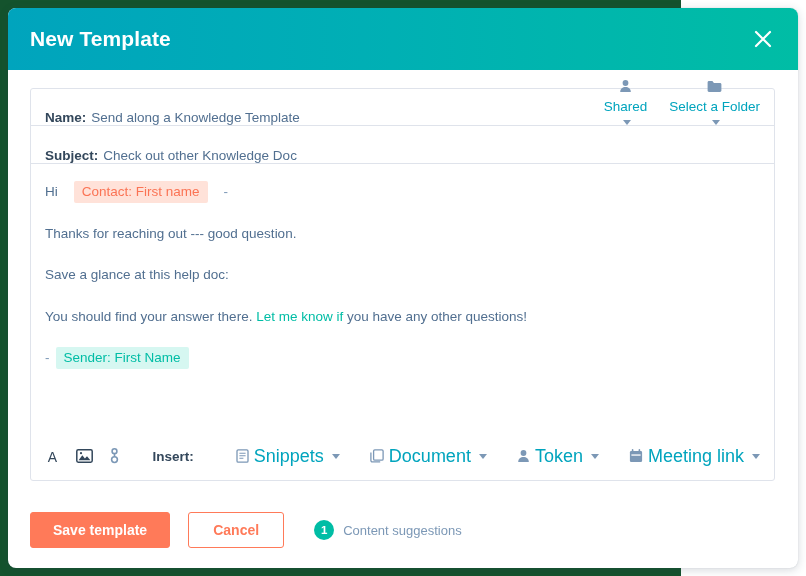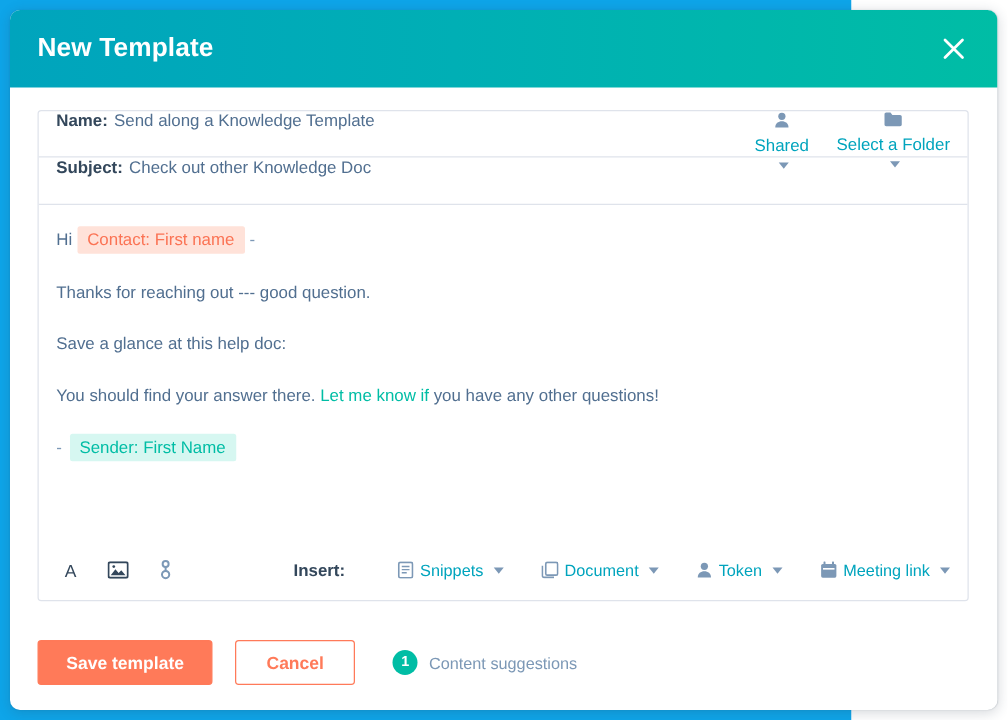--- a/index.html
+++ b/index.html
@@ -8,21 +8,21 @@
     width: 806px; height: 576px;
     background: #ffffff;
     font-family: "Liberation Sans", sans-serif;
     overflow: hidden;
   }
 
   #root {
     position: relative;
     width: 681px;
     height: 576px;
-    background: #0ea5e9;
+    background: #14532d;
   }
 
   
   .dialog {
     position: absolute;
     left: 8px; top: 8px;
     width: 790px; height: 560px;
     background: #ffffff;
     border-radius: 8px;
     box-shadow: 0 2px 10px rgba(45,62,80,0.20), 0 0 1px rgba(45,62,80,0.25);
@@ -71,21 +71,21 @@
     width: 745px;
     height: 393px;
     display: flex;
     flex-direction: column;
     background: #fff;
   }
 
   .field-row {
     border-bottom: 1px solid #dfe3eb;
     display: flex;
-    align-items: flex-start;
+    align-items: flex-end;
     padding: 0 14px;
     min-height: 36px;
   }
   .field-row.name-row { height: 37px; }
   .field-row.subject-row { height: 38px; }
 
   .field-label {
     font-size: 13.5px;
     font-weight: bold;
     color: #33475b;
@@ -131,21 +131,21 @@
     line-height: 1.45;
     margin-bottom: 22px;
     white-space: nowrap;
   }
   .ln:first-child { margin-top: 2px; }
   .token-contact {
     background: #ffe2d9;
     color: #fb7354;
     padding: 3px 8px 4px 8px;
     border-radius: 2px;
-    margin: 0 4px;
+    margin: 0 16px;
     font-size: 13.5px;
     text-align: center;
   }
   .token-sender {
     background: #d6f7f1;
     color: #00bda5;
     padding: 3px 8px 4px 8px;
     border-radius: 2px;
     margin-left: 6px;
     font-size: 13.5px;
@@ -172,21 +172,21 @@
   .insert-label {
     font-size: 13.5px;
     font-weight: bold;
     color: #33475b;
     margin-right: 12px;
   }
   .insert-btn {
     display: inline-flex;
     align-items: center;
     gap: 5px;
-    font-size: 13px;
+    font-size: 18px;
     color: #00a4bd;
     cursor: pointer;
     margin-left: 14px;
     white-space: nowrap;
   }
   .insert-btn .ic { display: inline-flex; align-items: center; color: #7c98b6; }
 
   
   .dlg-footer {
     flex: 0 0 auto;

